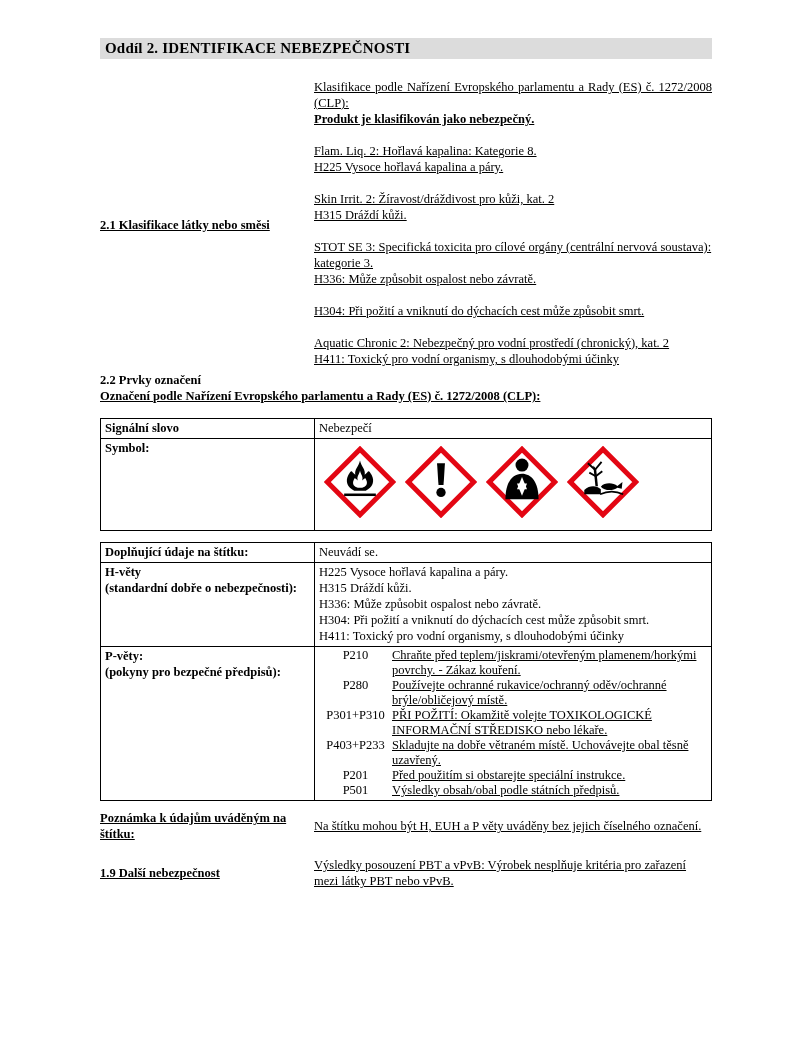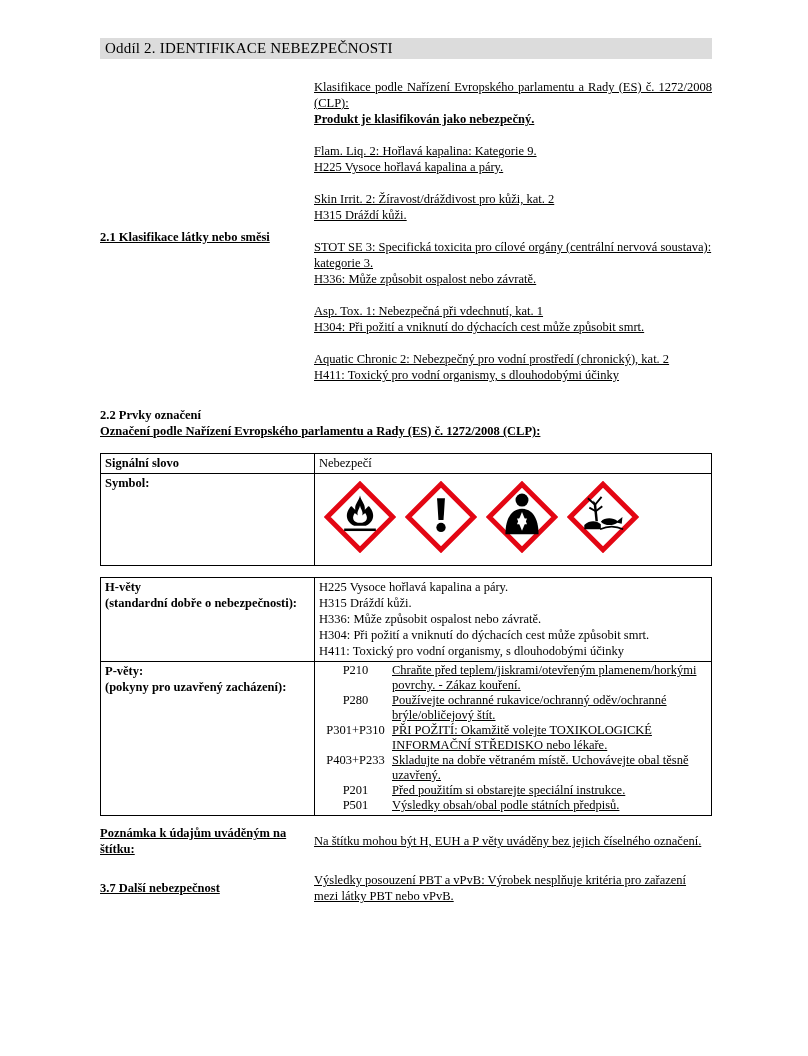--- a/index.html
+++ b/index.html
@@ -5,35 +5,35 @@
   * { margin:0; padding:0; box-sizing:border-box; }
   html,body { background:#fff; }
   .page {
     position:relative; width:808px; height:1056px; background:#ffffff;
     color:#000; font-family:"Liberation Serif","DejaVu Serif",serif;
     font-size:12.5px; line-height:16px; overflow:hidden;
   }
   .content { position:absolute; left:100px; top:38px; width:612px; }
 
   .section-bar {
-    background:#dcdcdc; font-weight:normal; font-size:15px;
+    background:#dcdcdc; font-weight:bold; font-size:15px;
     padding:2px 5px 3px 5px; margin-bottom:20px; letter-spacing:0.2px;
   }
 
   .two-col { display:flex; align-items:center;text-decoration:underline; }
   .col-label { flex:0 0 214px; padding-right:16px; font-weight:bold; }
   .col-value { flex:1; }
 
   .u { text-decoration:underline; }
   .b { font-weight:bold; }
   .just { text-align:justify; text-align-last:left; }
   .para { margin-bottom:16px; }
-  .para:last-child { margin-bottom:12px; }
-
-  .s22-head { margin-top:12px; }
+  .para:last-child { margin-bottom:4px; }
+
+  .s22-head { margin-top:1px; }
 
   table.tbl { border-collapse:collapse; width:612px; table-layout:fixed; }
   table.tbl td { border:1.5px solid #000; vertical-align:top; padding:1px 4px 2px 4px; }
   table.tbl col.c1 { width:214px; }
   td.lab { font-weight:bold; }
   .tbl1 { margin-top:14px; }
   .tbl2 { margin-top:11px; }
 
   .picto-row { display:flex; gap:9px; padding:6px 0 6px 5px; height:88px; }
   .picto { width:72px; height:72px; flex:0 0 72px; }
@@ -55,33 +55,32 @@
     <div class="section-bar">Oddíl 2. IDENTIFIKACE NEBEZPEČNOSTI</div>
 
     <div class="two-col">
       <div class="col-label">2.1 Klasifikace látky nebo směsi</div>
       <div class="col-value">
         <div class="para">
           <div class="u just">Klasifikace podle Nařízení Evropského parlamentu a Rady (ES) č. 1272/2008 (CLP):</div>
           <div class="b">Produkt je klasifikován jako nebezpečný.</div>
         </div>
         <div class="para">
-          <div>Flam. Liq. 2: Hořlavá kapalina: Kategorie 9.</div>
+          <div>Flam. Liq. 2: Hořlavá kapalina: Kategorie 8.</div>
           <div>H225 Vysoce hořlavá kapalina a páry.</div>
         </div>
         <div class="para">
           <div>Skin Irrit. 2: Žíravost/dráždivost pro kůži, kat. 2</div>
           <div>H315 Dráždí kůži.</div>
         </div>
         <div class="para">
           <div>STOT SE 3: Specifická toxicita pro cílové orgány (centrální nervová soustava): kategorie 3.</div>
           <div>H336: Může způsobit ospalost nebo závratě.</div>
         </div>
         <div class="para">
-          <div>Asp. Tox. 1: Nebezpečná při vdechnutí, kat. 1</div>
           <div>H304: Při požití a vniknutí do dýchacích cest může způsobit smrt.</div>
         </div>
         <div class="para">
           <div>Aquatic Chronic 2: Nebezpečný pro vodní prostředí (chronický), kat. 2</div>
           <div>H411: Toxický pro vodní organismy, s dlouhodobými účinky</div>
         </div>
       </div>
     </div>
 
     <div class="b s22-head">2.2 Prvky označení</div>
@@ -132,46 +131,50 @@
       </tr>
     </tbody>
       </table>
 
     <table class="tbl tbl2">
       <colgroup>
           <col class="c1">
           <col>
         </colgroup>
       <tbody>
+          <tr>
+        <td class="lab">Doplňující údaje na štítku:</td>
+        <td>Neuvádí se.</td>
+      </tr>
       <tr>
         <td class="lab">
           <div>H-věty</div>
           <div>(standardní dobře o nebezpečnosti):</div>
         </td>
         <td>
           <div class="h-line">H225 Vysoce hořlavá kapalina a páry.</div>
           <div class="h-line">H315 Dráždí kůži.</div>
           <div class="h-line">H336: Může způsobit ospalost nebo závratě.</div>
           <div class="h-line">H304: Při požití a vniknutí do dýchacích cest může způsobit smrt.</div>
           <div class="h-line">H411: Toxický pro vodní organismy, s dlouhodobými účinky</div>
         </td>
       </tr>
       <tr>
         <td class="lab">
           <div>P-věty:</div>
-          <div>(pokyny pro uzavřený zacházení):</div>
+          <div>(pokyny pro bezpečné předpisů):</div>
         </td>
         <td>
           <div class="p-entry">
             <span class="p-code">P210</span>
             <span class="p-text">Chraňte před teplem/jiskrami/otevřeným plamenem/horkými povrchy. - Zákaz kouření.</span>
           </div>
           <div class="p-entry">
             <span class="p-code">P280</span>
-            <span class="p-text">Používejte ochranné rukavice/ochranný oděv/ochranné brýle/obličejový štít.</span>
+            <span class="p-text">Používejte ochranné rukavice/ochranný oděv/ochranné brýle/obličejový místě.</span>
           </div>
           <div class="p-entry">
             <span class="p-code">P301+P310</span>
             <span class="p-text">PŘI POŽITÍ: Okamžitě volejte TOXIKOLOGICKÉ INFORMAČNÍ STŘEDISKO nebo lékaře.</span>
           </div>
           <div class="p-entry">
             <span class="p-code">P403+P233</span>
             <span class="p-text">Skladujte na dobře větraném místě. Uchovávejte obal těsně uzavřený.</span>
           </div>
           <div class="p-entry">
@@ -186,18 +189,18 @@
       </tr>
     </tbody>
       </table>
 
     <div class="two-col note-row">
       <div class="col-label">Poznámka k údajům uváděným na štítku:</div>
       <div class="col-value">Na štítku mohou být H, EUH a P věty uváděny bez jejich číselného označení.</div>
     </div>
 
     <div class="two-col s23-row">
-      <div class="col-label">3.7 Další nebezpečnost</div>
+      <div class="col-label">1.9 Další nebezpečnost</div>
       <div class="col-value">Výsledky posouzení PBT a vPvB: Výrobek nesplňuje kritéria pro zařazení mezi látky PBT nebo vPvB.</div>
     </div>
 
   </div>
 </div>
 
 </body></html>

